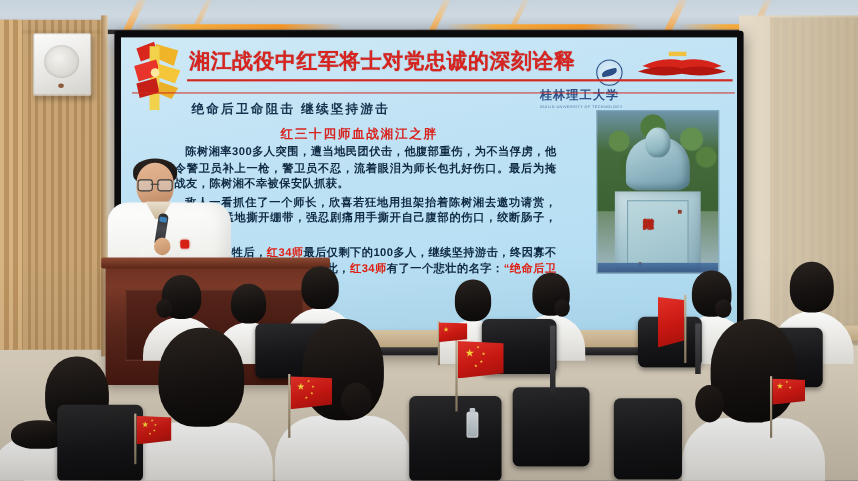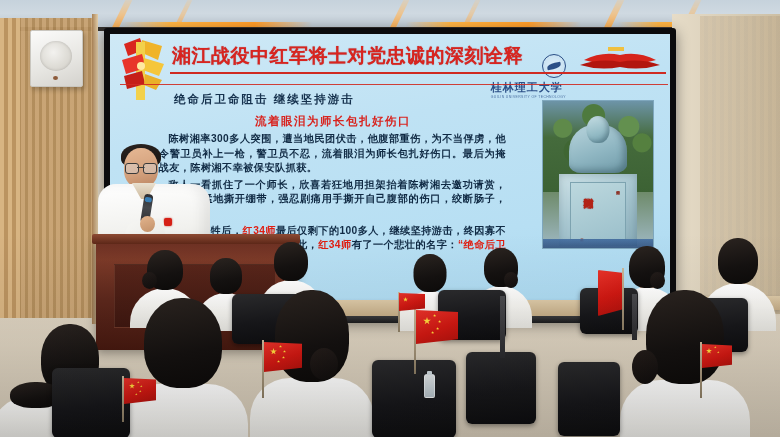--- a/index.html
+++ b/index.html
@@ -415,21 +415,21 @@
       <svg class="ribbon" viewBox="0 0 84 26">
         <rect x="30" y="1" width="16" height="4" fill="#f0c040"></rect>
         <path d="M6 14 Q24 5 42 9 Q60 5 78 14 Q60 20 42 16 Q24 20 6 14 Z" fill="#d6241b"></path>
         <path d="M2 19 Q22 12 42 16 Q62 12 82 19 Q62 25 42 21 Q22 25 2 19 Z" fill="#b2160f"></path>
       </svg>
 
       <div class="title-rule"></div>
       <div class="rule2"></div>
 
       <div class="subtitle">绝命后卫命阻击  继续坚持游击</div>
-      <div class="redhead">流着眼泪为师长包扎好伤口</div>
+      <div class="redhead">红三十四师血战湘江之胖</div>
 
       <div class="body-col">
         <p id="para1"><span>陈树湘率300多人突围，遭当地民团伏击，他腹部重伤，为不当俘虏，他命令警卫员补上一枪，警卫员不忍，流着眼泪为师长包扎好伤口。最后为掩护战友，陈树湘不幸被保安队抓获。</span></p>
         <p id="para2"><span>敌人一看抓住了一个师长，欣喜若狂地用担架抬着陈树湘去邀功请赏，途中陈树湘猛地撕开绷带，强忍剧痛用手撕开自己腹部的伤口，绞断肠子，壮烈牺牲。</span></p>
         <p id="para3"><span>陈树湘牺牲后，</span><span class="hl">红34师</span><span>最后仅剩下的100多人，继续坚持游击，终因寡不敌众，最后大部分</span><span class="hl">光荣牺牲</span><span>。由此，</span><span class="hl">红34师</span><span>有了一个悲壮的名字：</span><span class="hl">“绝命后卫师”</span><span>。</span></p>
       </div>
 
       <div class="photo">
         <div class="sky-top"></div>
         <div class="foliage"></div>

